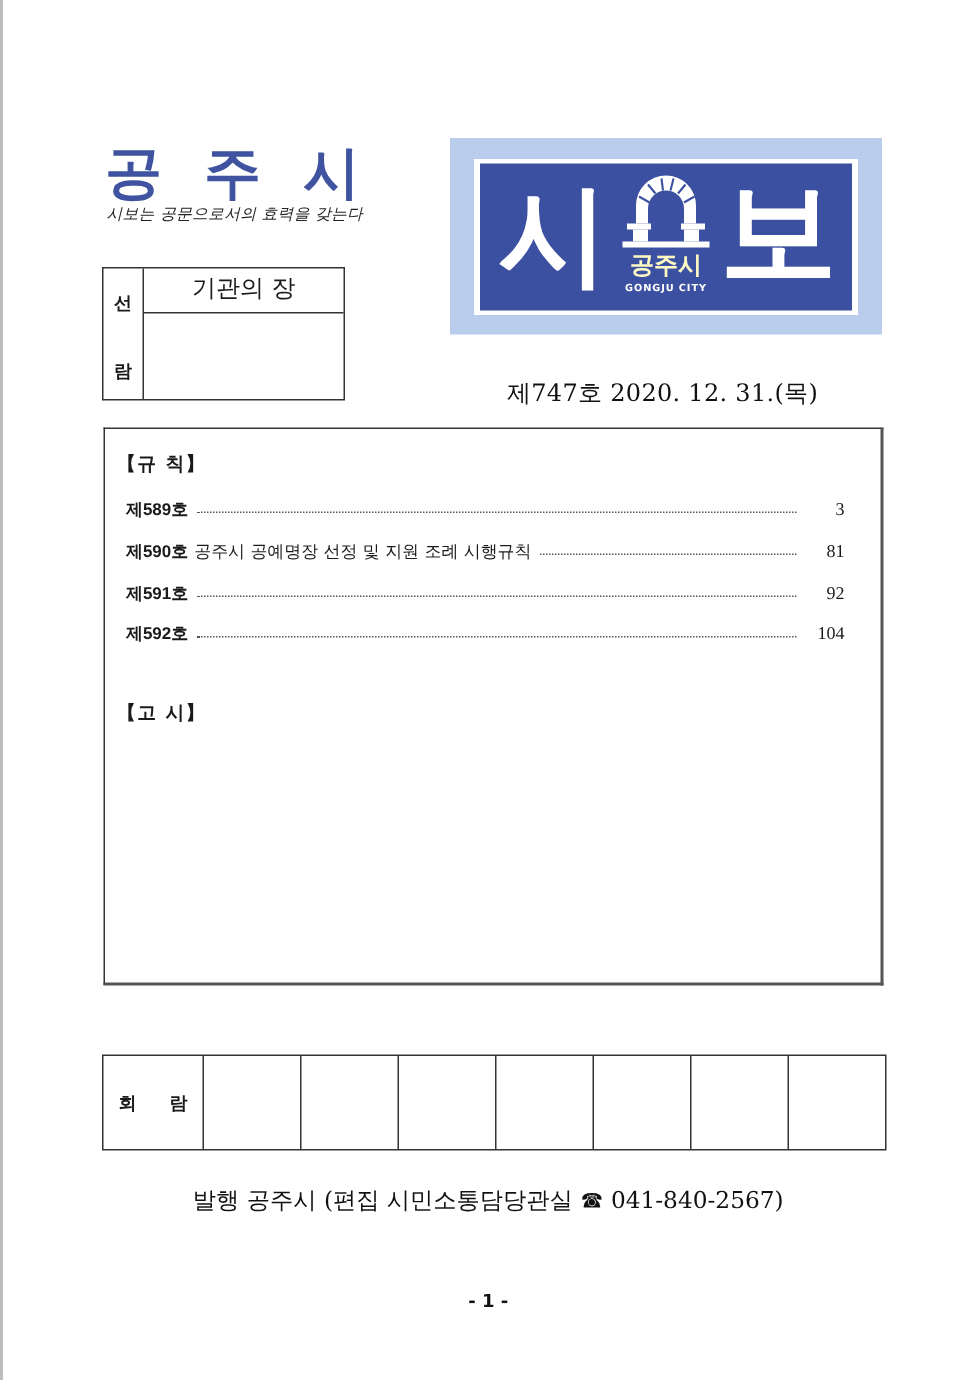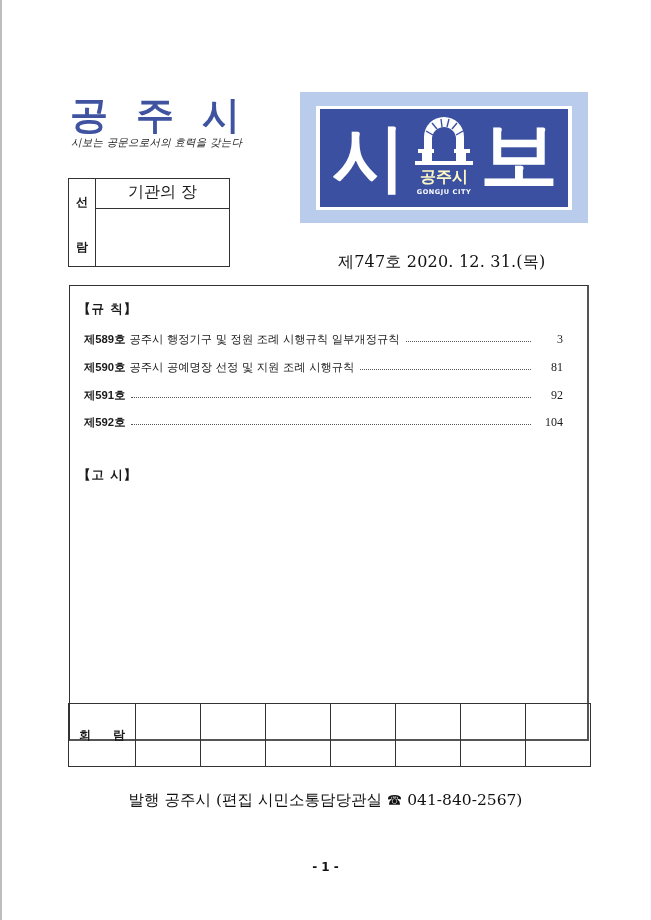--- a/index.html
+++ b/index.html
@@ -23,21 +23,21 @@
   .logo-inner { position: absolute; left: 4px; top: 3px; width: 248px; height: 98px; background: #3c50a2; }
   .logo-si { position: absolute; left: 12px; top: 4px; font-size: 74px; font-weight: bold; color: #ffffff; line-height: 88px; font-family: "DejaVu Sans", sans-serif; }
   .logo-bo { position: absolute; right: 10px; top: 2px; font-size: 78px; font-weight: bold; color: #ffffff; line-height: 88px; font-family: "DejaVu Sans", sans-serif; }
   .emblem { position: absolute; left: 90px; top: 6px; width: 68px; height: 90px; }
   .emblem svg { position: absolute; left: 0; top: 0; }
   .emblem-kr { position: absolute; left: 0; width: 68px; top: 53px; text-align: center; color: #fef9c3; font-weight: bold; font-size: 16px; line-height: 18px; }
   .emblem-en { position: absolute; left: 0; width: 68px; top: 73px; text-align: center; color: #fff; font-weight: bold; font-size: 6.5px; letter-spacing: 0.6px; }
 
   .issue-date { position: absolute; left: 338px; top: 226px; font-family: "DejaVu Serif", "Liberation Serif", serif; font-size: 16px; color: #111; letter-spacing: 0.2px; margin-top: 26px; }
 
-  .toc { position: absolute; left: 69px; top: 285px; width: 520px; height: 456px; border: 1.5px solid #333; border-bottom: 2px solid #555; border-right: 2px solid #555; }
+  .toc { position: absolute; left: 69px; top: 285px; width: 520px; height: 372px; border: 1.5px solid #333; border-bottom: 2px solid #555; border-right: 2px solid #555; }
   .toc-section-label { position: absolute; left: 8px; font-size: 12.5px; font-weight: bold; color: #1a1a1a; letter-spacing: 1px; }
   .toc-row { position: absolute; left: 14px; right: 24px; height: 18px; display: flex; align-items: center; font-size: 11.3px; color: #1a1a1a; }
   .toc-row .num { font-weight: bold; font-family: "Liberation Sans", sans-serif; }
   .toc-row .ttl { white-space: nowrap; margin-left: 4px; }
   .toc-row .dots { flex: 1; height: 1px; margin: 0 6px; border-bottom: 1px dotted #555; position: relative; top: 2px; }
   .toc-row .pg { width: 26px; text-align: right; font-family: "Liberation Serif", serif; font-size: 12px; }
 
   .hoiram { position: absolute; left: 68px; top: 703px; width: 523px; height: 64px; border: 1.5px solid #333; display: flex; }
   .hoiram .cell { flex: 1; border-left: 1.5px solid #333; height: 100%; }
   .hoiram .label-cell { width: 66px; flex: none; border-left: none; display: flex; align-items: center; justify-content: center; font-size: 12px; font-weight: bold; gap: 22px; }
@@ -96,21 +96,20 @@
   </div>
 </div>
 
 <div class="issue-date">제747호 2020. 12. 31.(목)</div>
 
 <div class="toc">
   <div class="toc-section-label" style="top:15px">【규  칙】</div>
 
   <div class="toc-row" style="top:44px">
     <span class="num">제589호</span>
-    <span class="ttl">공주시 행정기구 및 정원 조례 시행규칙 일부개정규칙</span>
     <span class="dots"></span>
     <span class="pg">3</span>
   </div>
   <div class="toc-row" style="top:72px">
     <span class="num">제590호</span>
     <span class="ttl">공주시 공예명장 선정 및 지원 조례 시행규칙</span>
     <span class="dots"></span>
     <span class="pg">81</span>
   </div>
   <div class="toc-row" style="top:100px">

